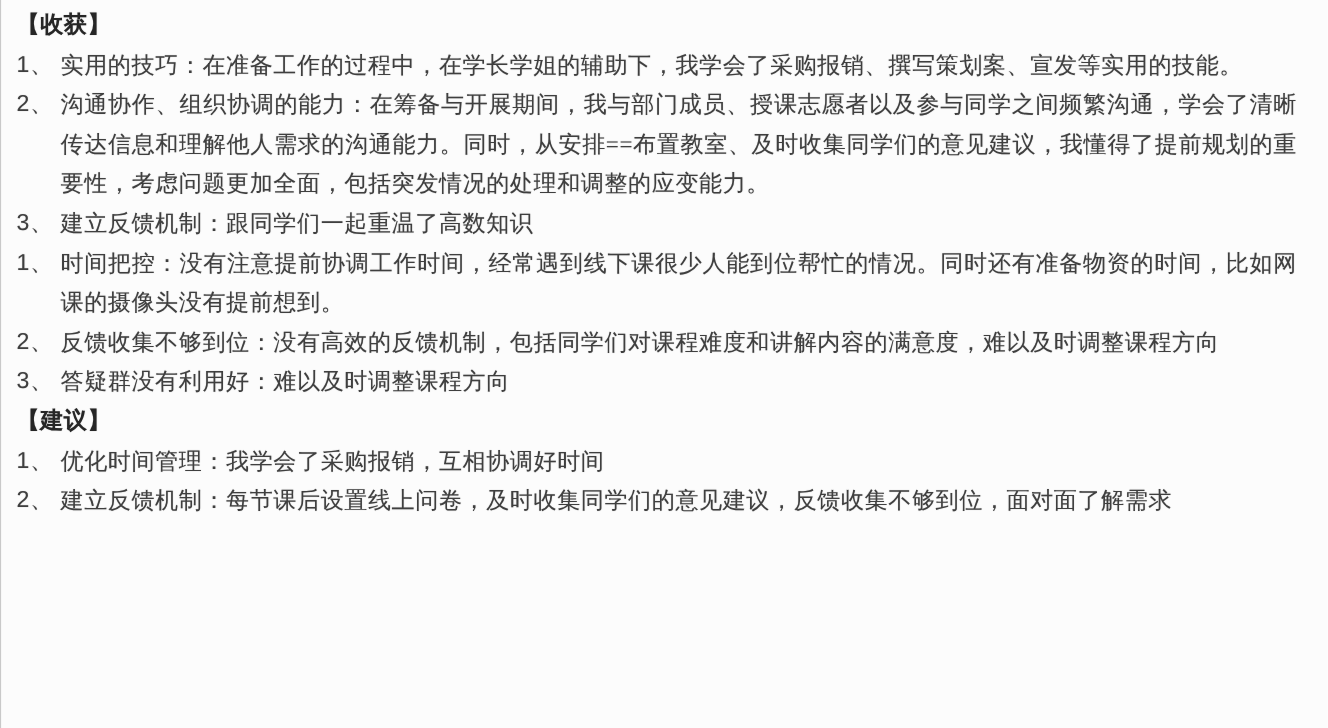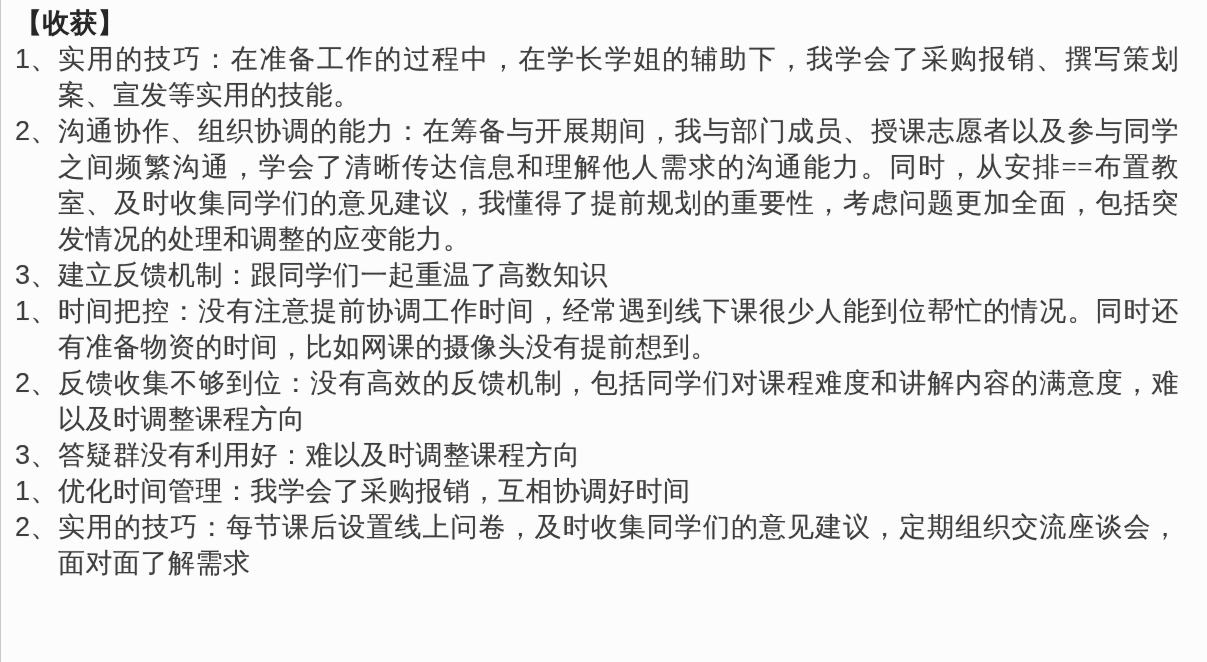--- a/index.html
+++ b/index.html
@@ -15,21 +15,21 @@
   }
   .page {
     box-sizing: border-box;
     width: 1207px;
     height: 662px;
     background: #fcfcfc;
     margin: 0;
     padding: 5px 28px 0 6px;
     border-left: 1px solid #c9c9c9;
     color: #3f3f3f;
-    font-size: 27px;
+    font-size: 21px;
     line-height: 36px;
     letter-spacing: 0.5px;
     text-shadow: 0 0 1px rgba(60,60,60,0.38);
   }
   .section-header {
     font-weight: bold;
     color: #262626;
     padding-left: 8px;
   }
   .item {
@@ -80,24 +80,25 @@
   <div class="item">
     <span class="item-number">2、</span>
     <span class="item-text">反馈收集不够到位：没有高效的反馈机制，包括同学们对课程难度和讲解内容的满意度，难以及时调整课程方向</span>
   </div>
 
   <div class="item">
     <span class="item-number">3、</span>
     <span class="item-text">答疑群没有利用好：难以及时调整课程方向</span>
   </div>
 
+  <div class="section-header">【建议】</div>
 
   <div class="item">
     <span class="item-number">1、</span>
     <span class="item-text">优化时间管理：我学会了采购报销，互相协调好时间</span>
   </div>
 
   <div class="item">
     <span class="item-number">2、</span>
-    <span class="item-text">实用的技巧：每节课后设置线上问卷，及时收集同学们的意见建议，定期组织交流座谈会，面对面了解需求</span>
+    <span class="item-text">建立反馈机制：每节课后设置线上问卷，及时收集同学们的意见建议，反馈收集不够到位，面对面了解需求</span>
   </div>
 
 </div>
 
 </body></html>

